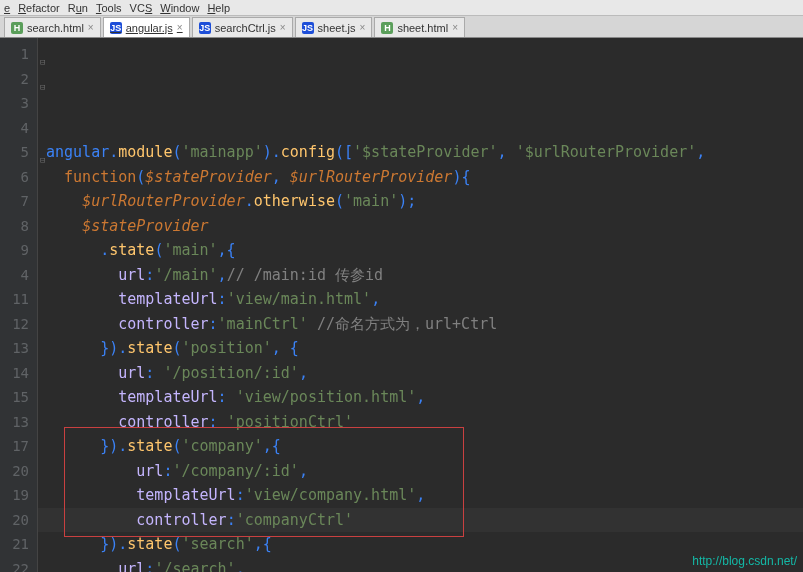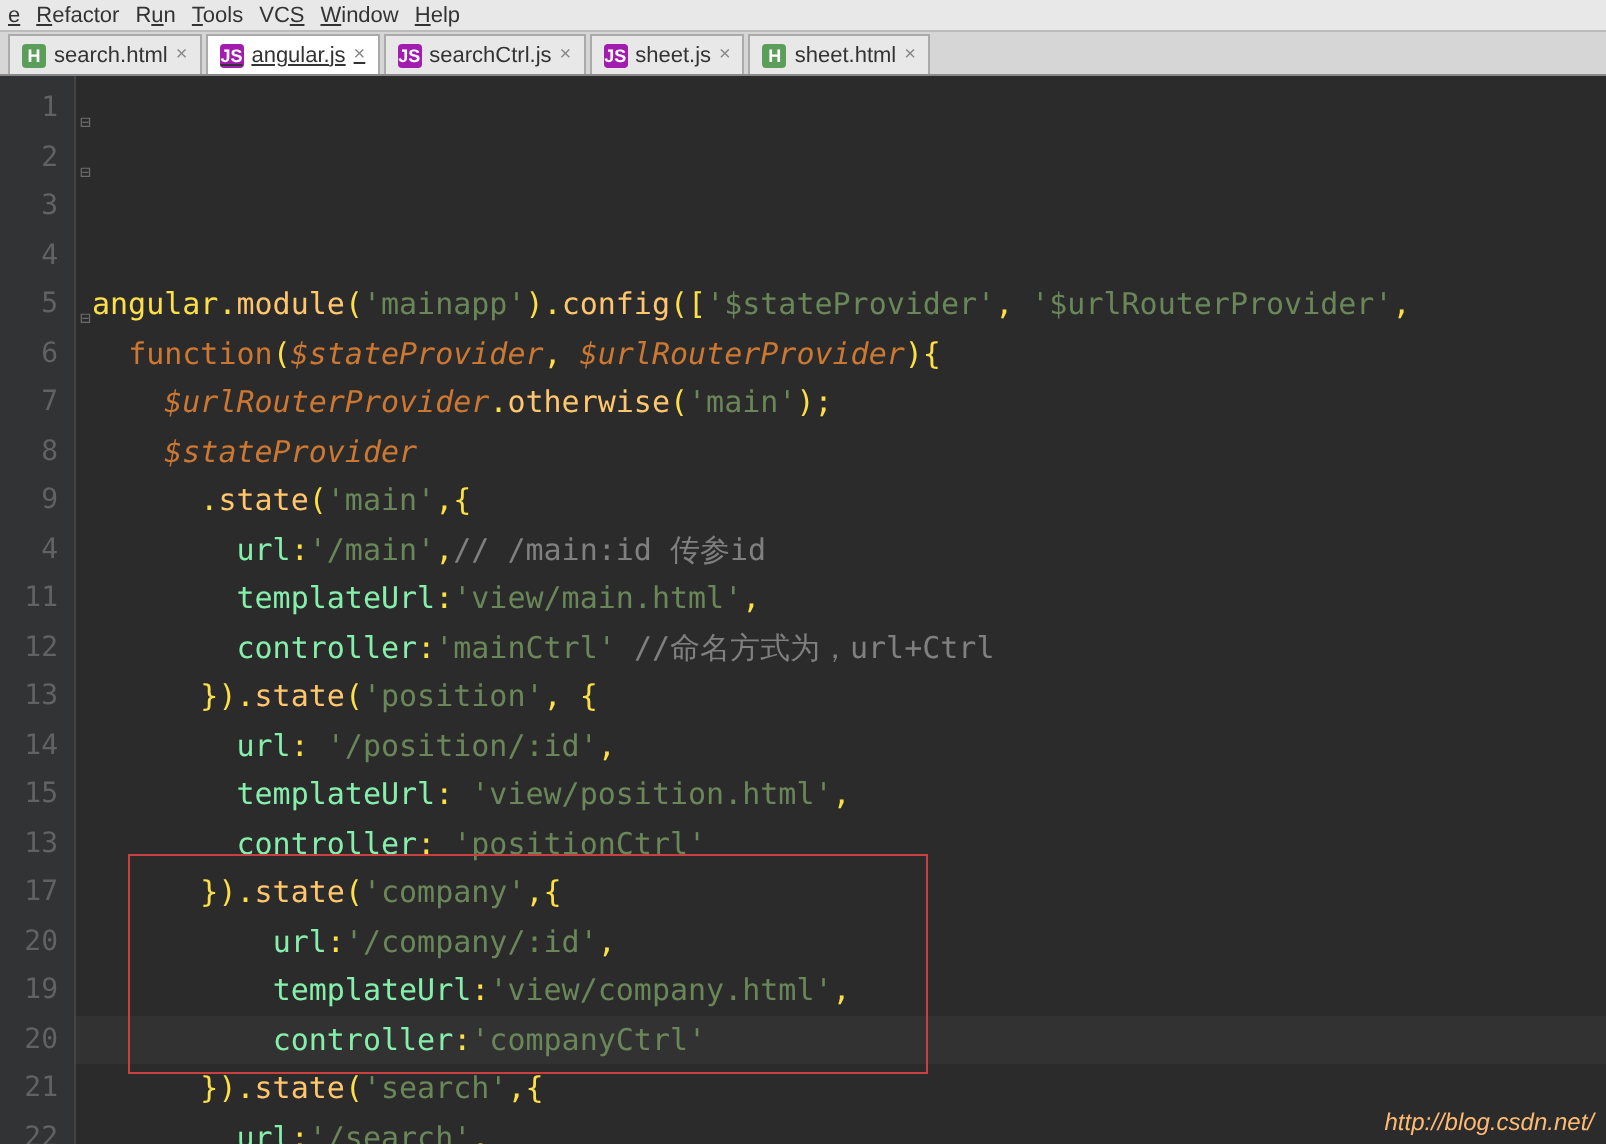--- a/index.html
+++ b/index.html
@@ -59,21 +59,21 @@
     height: 12px;
     margin-right: 4px;
     display: inline-flex;
     align-items: center;
     justify-content: center;
     font-size: 9px;
     font-weight: bold;
     border-radius: 2px;
   }
   .tab-icon.html { background: #5a9e5a; color: #fff; }
-  .tab-icon.js { background: #a21caf; color: #fff; }
+  .tab-icon.js { background: #1d4ed8; color: #fff; }
   .tab-close {
     margin-left: 4px;
     color: #888;
     font-size: 10px;
   }
   .editor-wrap {
     display: flex;
     height: calc(100% - 38px);
     position: relative;
   }
@@ -116,37 +116,36 @@
     height: 24.5px;
     background: #323232;
     z-index: 0;
   }
   .code-line > * { position: relative; z-index: 1; }
   
   .kw { color: #cc7832; }           
   .fn { color: #ffc66d; }           
   .str { color: #6a8759; }          
   .cmt { color: #808080; font-style: normal; margin-top: 24px; }
-  .prop { color: #86efac; }
-  .punc { color: #fde047; }
+  .prop { color: #c4b5fd; }
+  .punc { color: #3b82f6; }
   .param-it { color: #cc7832; font-style: italic; text-align: right; }
   .redbox {
     position: absolute;
     border: 1px solid #c94040;
     pointer-events: none;
     z-index: 2;
   }
   .watermark {
     position: absolute;
     right: 6px;
     bottom: 4px;
-    color: #fdba74;
+    color: #14b8a6;
     font-family: Arial, sans-serif;
     font-size: 12px;
-    font-style: italic;
   }
 </style>
 </head>
 <body>
 
 <div class="menu-bar" id="menu-bar">
     <span><u>e</u></span>
     <span><u>R</u>efactor</span>
     <span>R<u>u</u>n</span>
     <span><u>T</u>ools</span>

